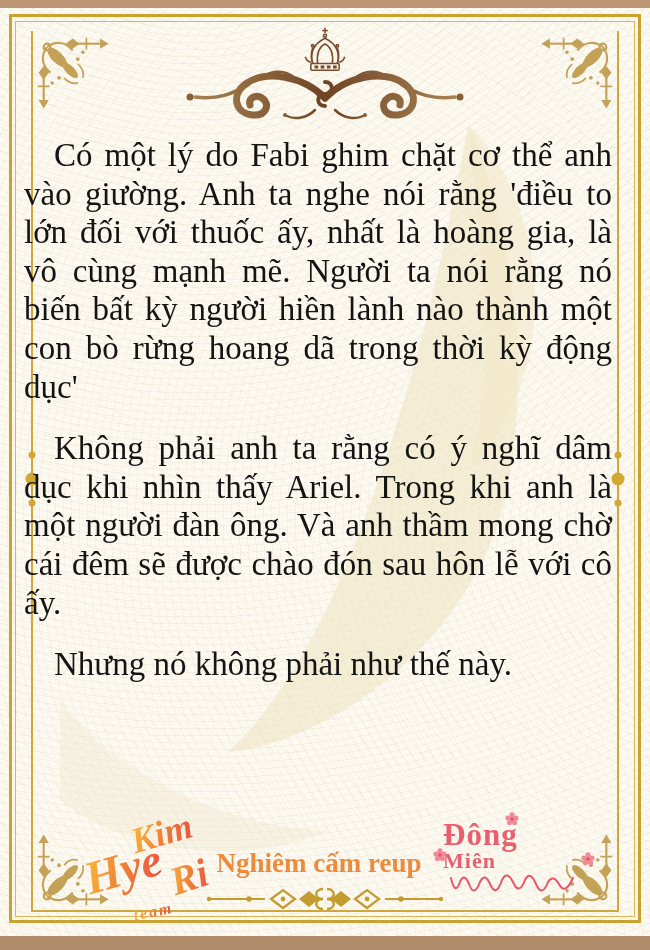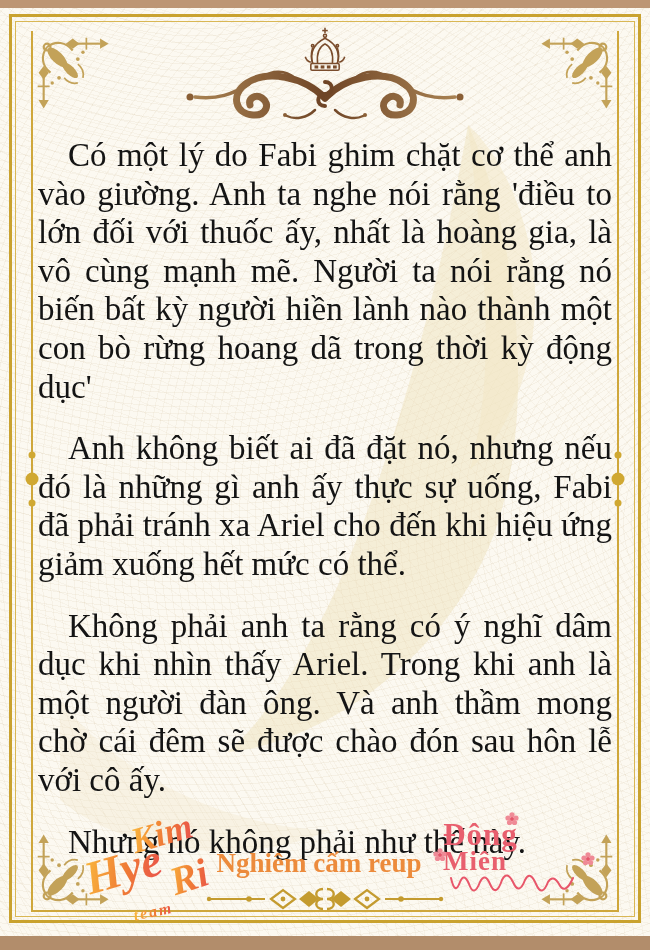--- a/index.html
+++ b/index.html
@@ -32,21 +32,21 @@
   .corner.br{right:30px;bottom:37px;transform:scale(-1,-1);}
   
   .edge-dots{position:absolute;top:446px;width:16px;height:68px;}
   .edge-dots.left{left:24px;}
   .edge-dots.right{right:24px;}
   
   .header-orn{position:absolute;left:0;right:0;top:24px;display:flex;flex-direction:column;align-items:center;pointer-events:none;}
   .header-orn .crown{margin-bottom:-8px;}
   
   .text{
-    position:absolute;left:38px;right:38px;top:136px;
+    position:absolute;left:24px;right:38px;top:136px;
     color:#141414;font-size:33px;line-height:38.6px;text-align:justify;
   }
   .text p{margin:0 0 23px 0;text-indent:30px;}
   
   .kim-logo{position:absolute;left:86px;top:816px;width:170px;height:120px;transform:rotate(-2deg);}
   .kim-logo span{
     position:absolute;font-style:italic;font-weight:bold;white-space:nowrap;
     background:linear-gradient(115deg,#f9b53c 10%,#ef7a36 55%,#e9504c 95%);
     -webkit-background-clip:text;background-clip:text;color:transparent;
   }
@@ -54,21 +54,21 @@
   .kim-logo .k2{left:-2px;top:24px;font-size:47px;transform:rotate(-14deg);}
   .kim-logo .k3{left:84px;top:38px;font-size:40px;transform:rotate(-16deg);}
   .kim-logo .k4{left:46px;top:86px;font-size:16px;letter-spacing:2px;transform:rotate(-10deg);}
   .warning{
     position:absolute;left:0;right:0;top:848px;text-align:center;
     font-size:27px;font-weight:bold;color:#ec8b3c;transform:translateX(-6px);
   }
   .divider{position:absolute;left:203px;top:886px;width:244px;height:26px;}
   .dong-mien{position:absolute;left:443px;top:820px;width:140px;color:#e85f6e;font-weight:bold;}
   .dong-mien .l1{font-size:31px;letter-spacing:1px;line-height:30px;}
-  .dong-mien .l2{font-size:27px;letter-spacing:1px;line-height:26px;margin-top:-2px;}
+  .dong-mien .l2{font-size:22px;letter-spacing:1px;line-height:26px;margin-top:-2px;}
   .dong-mien .squiggle{display:block;margin:0 auto;margin-top:-2px;}
   .flower{position:absolute;}
   .flower.f1{left:62px;top:-8px;}
   .flower.f2{left:-10px;top:28px;}
   .flower.f3{right:-12px;top:32px;}
   .hidden-defs{position:absolute;width:0;height:0;overflow:hidden;}
 </style>
 </head>
 <body>
 
@@ -184,21 +184,20 @@
     </svg>
     <svg width="300" height="56" viewBox="0 0 300 56">
       <use href="#flhalf"></use>
       <use href="#flhalf" transform="translate(300 0) scale(-1 1)"></use>
       <path d="M150 14 c9 0 9 12 0 12 c-9 0 -9 12 0 12" fill="none" stroke="#6f4526" stroke-width="4" stroke-linecap="round"></path>
     </svg>
   </div>
 
   <div class="text">
     <p>Có một lý do Fabi ghim chặt cơ thể anh vào giường.  Anh ta nghe nói rằng 'điều to lớn đối với thuốc ấy, nhất là hoàng gia, là vô cùng mạnh mẽ.  Người ta nói rằng nó biến bất kỳ người hiền lành nào thành một con bò rừng hoang dã trong thời kỳ động dục'</p>
-    <p>Anh không biết ai đã đặt nó, nhưng nếu đó là những gì anh ấy thực sự uống, Fabi đã phải tránh xa Ariel cho đến khi hiệu ứng giảm xuống hết mức có thể.</p>
     <p>Không phải anh ta rằng có ý nghĩ dâm dục khi nhìn thấy Ariel. Trong khi anh là một người đàn ông.  Và anh thầm mong chờ cái đêm sẽ được chào đón sau hôn lễ với cô ấy.</p>
     <p>Nhưng nó không phải như thế này.</p>
   </div>
 
   <div class="kim-logo">
     <span class="k1">Kim</span>
     <span class="k2">Hye</span>
     <span class="k3">Ri</span>
     <span class="k4">team</span>
   </div>

